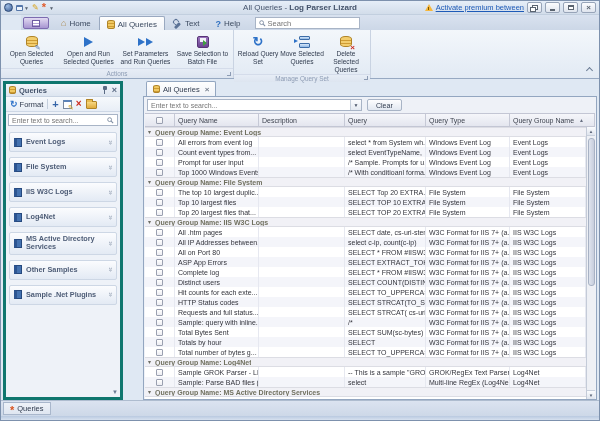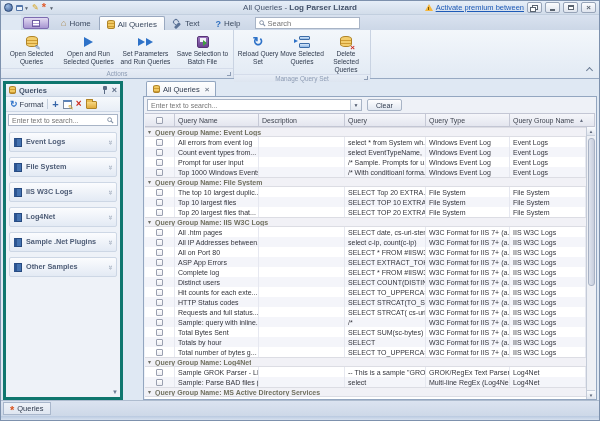--- a/index.html
+++ b/index.html
@@ -327,26 +327,31 @@
             <span class="plabel">IIS W3C Logs</span>
             <span class="pchev">»</span>
           </div>
           <div class="pitem">
             <span class="picon"></span>
             <span class="plabel">Log4Net</span>
             <span class="pchev">»</span>
           </div>
           <div class="pitem">
             <span class="picon"></span>
-            <span class="plabel">Sample .Net Plugins</span>
+            <span class="plabel">MS Active Directory Services</span>
             <span class="pchev">»</span>
           </div>
           <div class="pitem">
             <span class="picon"></span>
             <span class="plabel">Other Samples</span>
+            <span class="pchev">»</span>
+          </div>
+          <div class="pitem">
+            <span class="picon"></span>
+            <span class="plabel">Sample .Net Plugins</span>
             <span class="pchev">»</span>
           </div>
         </div>
       <span class="pcorner">▼</span>
     </div>
 
     <div class="doc">
       <div class="doctabs">
         <div class="doctab">
           <span class="dbmini" style="width:7px;height:8px;"></span>

